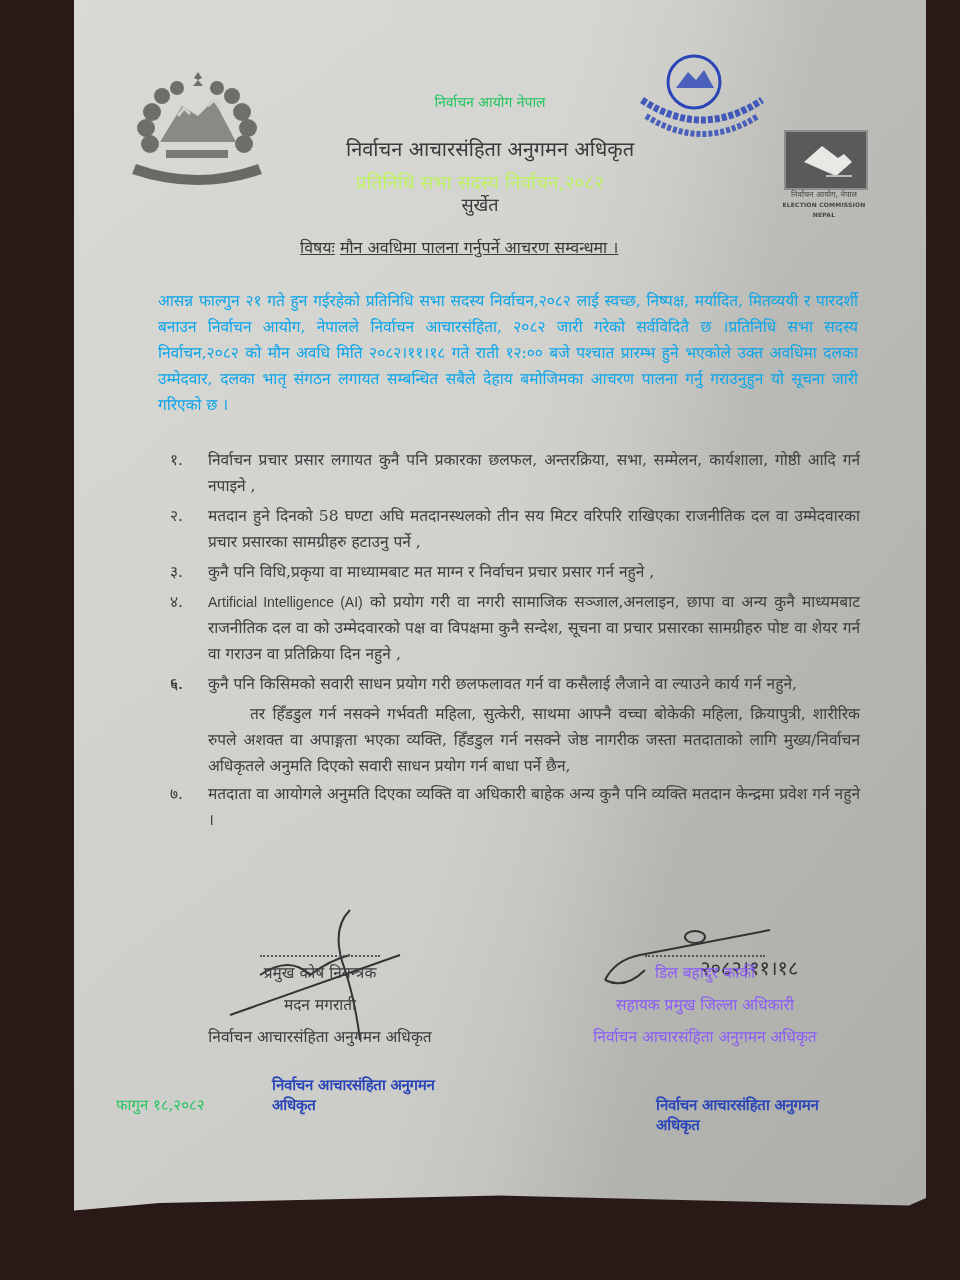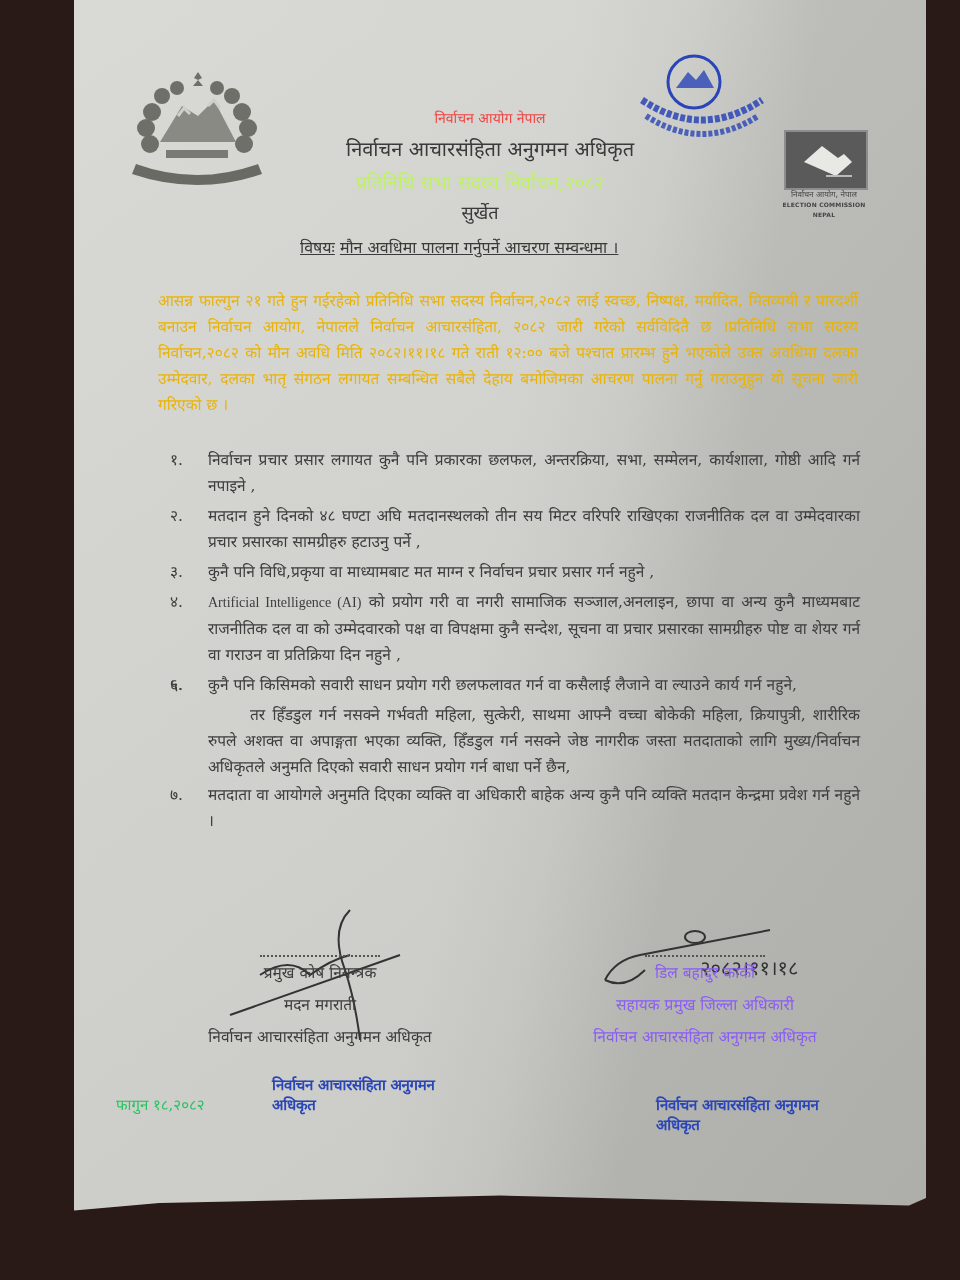--- a/index.html
+++ b/index.html
@@ -24,36 +24,36 @@
   .center { text-align: center; }
 
   
   .emblem { left: 122px; top: 72px; width: 150px; height: 120px; }
   .stamp-top { left: 632px; top: 52px; width: 140px; height: 100px; }
   .ec-logo { left: 776px; top: 130px; width: 96px; height: 82px; }
   .ec-box { position:absolute; left:8px; top:0; width:80px; height:56px; background:#5a5a5a; border:2px solid #8d8d8d; }
   .ec-caption { position:absolute; left:0; top:60px; width:96px; font-size:8px; line-height:10px; text-align:center; color:#444; font-family:"DejaVu Sans", sans-serif; }
   .ec-caption .en { font-weight: bold; font-size: 6px; letter-spacing: 0.2px; }
 
-  .h-small { left: 380px; top: 108px; width: 220px; font-size: 14px; color:#ef4444; }
+  .h-small { left: 380px; top: 92px; width: 220px; font-size: 14px; color:#22c55e; }
   .h-line1 { left: 300px; top: 135px; width: 380px; font-size: 20px; color:#3a3a3a; }
   .h-line2 { left: 300px; top: 169px; width: 360px; font-size: 19px; color:#bef264; }
-  .h-line3 { left: 420px; top: 200px; width: 120px; font-size: 18px; color:#3a3a3a; }
+  .h-line3 { left: 420px; top: 192px; width: 120px; font-size: 18px; color:#3a3a3a; }
 
   .subject { left: 300px; top: 236px; width: 420px; font-size: 16px; color:#3a3a3a; }
   .subject .u { text-decoration: underline; }
 
   .body-text {
     left: 158px; top: 288px; width: 700px; font-size: 15.5px; line-height: 26px;
-    text-align: justify; color:#eab308;
+    text-align: justify; color:#0ea5e9;
   }
   .list { left: 170px; top: 447px; width: 690px; font-size: 15.5px; line-height: 26px; color:#3d3d3d; }
   .li { position: relative; padding-left: 38px; margin-bottom: 4px; text-align: justify; }
   .li .num { position: absolute; left: 0; top: 0; }
-  .li .en-text { font-family: Liberation Serif, serif; font-size: 14px; }
+  .li .en-text { font-family: Liberation Sans, sans-serif; font-size: 14px; }
   .li-sub { padding-left: 38px; text-indent: 42px; text-align: justify; margin-bottom: 2px; }
 
   .sig-left { left: 190px; top: 955px; width: 260px; font-size: 15.5px; line-height: 32px; color:#3d3d3d; }
   .sig-right { left: 560px; top: 955px; width: 290px; font-size: 15.5px; line-height: 32px; color:#8b5cf6; }
   .dots { border-top: 2px dotted #555; width: 120px; margin: 0 auto; height: 0; }
   .stamp-blue { color: #2a45b8; font-family: "DejaVu Sans", sans-serif; font-weight: bold; font-size: 15px; letter-spacing: -0.3px; }
   .stamp-left { left: 272px; top: 1074px; width: 200px; }
   .stamp-right { left: 656px; top: 1094px; width: 200px; }
   .date { left: 116px; top: 1094px; font-size: 15px; color:#22c55e; }
 
@@ -120,21 +120,21 @@
 
 <div class="abs body-text">आसन्न फाल्गुन २१ गते हुन गईरहेको प्रतिनिधि सभा सदस्य निर्वाचन,२०८२ लाई स्वच्छ, निष्पक्ष, मर्यादित, मितव्ययी र पारदर्शी बनाउन निर्वाचन आयोग, नेपालले निर्वाचन आचारसंहिता, २०८२ जारी गरेको सर्वविदितै छ ।प्रतिनिधि सभा सदस्य निर्वाचन,२०८२ को मौन अवधि मिति २०८२।११।१८ गते राती १२:०० बजे पश्चात प्रारम्भ हुने भएकोले उक्त अवधिमा दलका उम्मेदवार, दलका भातृ संगठन लगायत सम्बन्धित सबैले देहाय बमोजिमका आचरण पालना गर्नु गराउनुहुन यो सूचना जारी गरिएको छ ।</div>
 
 <div class="abs list">
   <div class="li">
     <span class="num">१.</span>
     <span>निर्वाचन प्रचार प्रसार लगायत कुनै पनि प्रकारका छलफल, अन्तरक्रिया, सभा, सम्मेलन, कार्यशाला, गोष्ठी आदि गर्न नपाइने ,</span>
   </div>
   <div class="li">
     <span class="num">२.</span>
-    <span>मतदान हुने दिनको ४८ घण्टा अघि मतदानस्थलको तीन सय मिटर वरिपरि राखिएका राजनीतिक दल वा उम्मेदवारका प्रचार प्रसारका सामग्रीहरु हटाउनु पर्ने ,</span>
+    <span>मतदान हुने दिनको 58 घण्टा अघि मतदानस्थलको तीन सय मिटर वरिपरि राखिएका राजनीतिक दल वा उम्मेदवारका प्रचार प्रसारका सामग्रीहरु हटाउनु पर्ने ,</span>
   </div>
   <div class="li">
     <span class="num">३.</span>
     <span>कुनै पनि विधि,प्रकृया वा माध्यामबाट मत माग्न र निर्वाचन प्रचार प्रसार गर्न नहुने ,</span>
   </div>
   <div class="li">
     <span class="num">४.</span>
     <span class="en-text">Artificial Intelligence (AI)</span><span> को प्रयोग गरी वा नगरी सामाजिक सञ्जाल,अनलाइन, छापा वा अन्य कुनै माध्यमबाट राजनीतिक दल वा को उम्मेदवारको पक्ष वा विपक्षमा कुनै सन्देश, सूचना वा प्रचार प्रसारका सामग्रीहरु पोष्ट वा शेयर गर्न वा गराउन वा प्रतिक्रिया दिन नहुने ,</span>
   </div>
   <div class="li">

